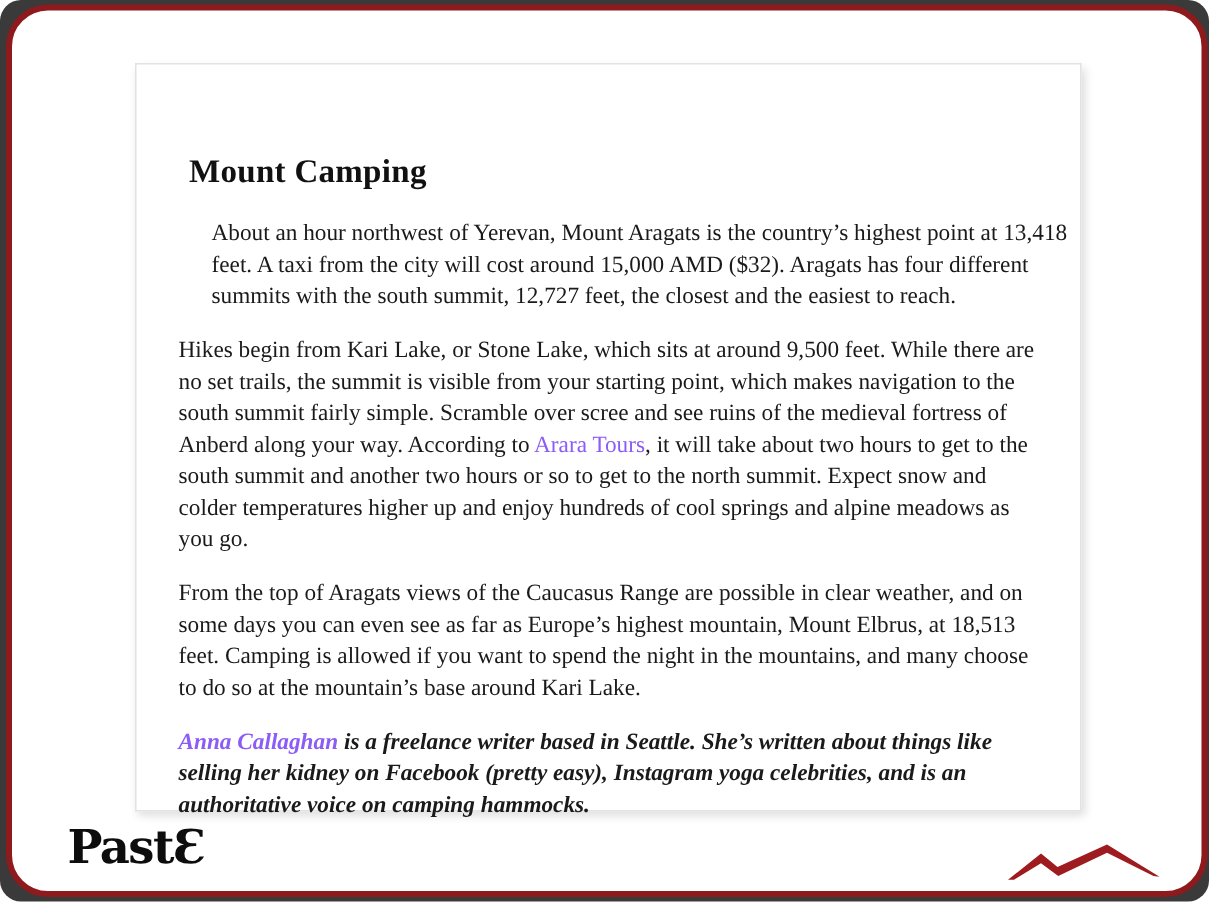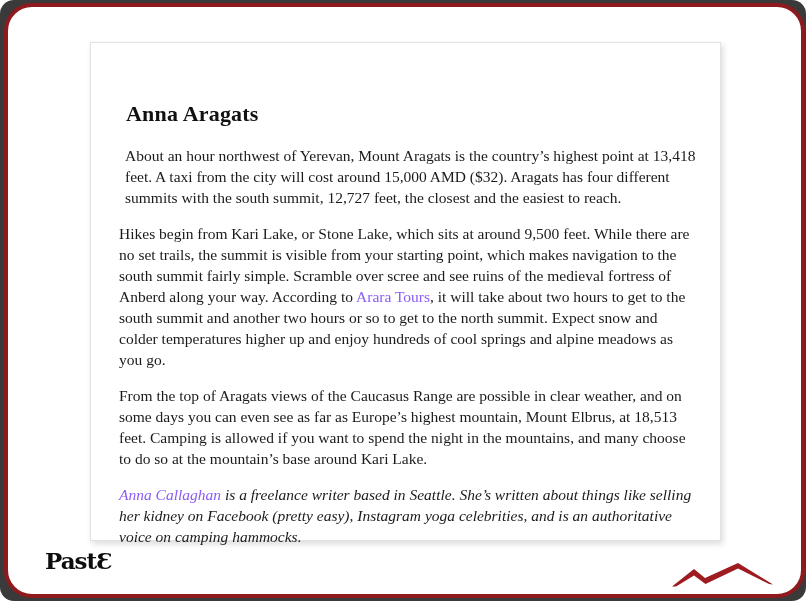--- a/index.html
+++ b/index.html
@@ -43,56 +43,57 @@
   }
   .card p {
     margin-top: 15px;
     width: 578px;
     font-size: 15.5px;
     line-height: 21px;
     color: #1a1a1a;
   }
   .card p.lede {
     margin-top: 18px;
-    margin-left: 6px;
+    margin-left: 22px;
     width: 574px;
   }
   .card p.bio {
     font-style: italic;
+    font-weight: bold;
   }
   .link {
     color: #8b5cf6;
     text-decoration: none;
     cursor: pointer;
   }
   .paste-logo {
     position: absolute;
     left: 37px; top: 540px;
     font-family: "DejaVu Serif", serif;
-    font-size: 23px;
+    font-size: 31px;
     font-weight: bold;
     letter-spacing: -1px;
     color: #0d0d0d;
     text-align: right;
   }
   .mountain {
     position: absolute;
     left: 662px; top: 546px;
     width: 106px; height: 37px;
   }
 </style>
 </head>
 <body>
 
 <div class="backing"></div>
 
 <div class="slide">
 
   <div class="card">
-    <h1>Anna Aragats</h1>
+    <h1>Mount Camping</h1>
 
     <p class="lede"><span>About an hour northwest of Yerevan, Mount Aragats is the country’s highest point at 13,418 feet. A taxi from the city will cost around 15,000 AMD ($32). Aragats has four different summits with the south summit, 12,727 feet, the closest and the easiest to reach.</span></p>
 
     <p><span>Hikes begin from Kari Lake, or Stone Lake, which sits at around 9,500 feet. While there are no set trails, the summit is visible from your starting point, which makes navigation to the south summit fairly simple. Scramble over scree and see ruins of the medieval fortress of Anberd along your way. According to </span><a class="link">Arara Tours</a><span>, it will take about two hours to get to the south summit and another two hours or so to get to the north summit. Expect snow and colder temperatures higher up and enjoy hundreds of cool springs and alpine meadows as you go.</span></p>
 
     <p>From the top of Aragats views of the Caucasus Range are possible in clear weather, and on some days you can even see as far as Europe’s highest mountain, Mount Elbrus, at 18,513 feet. Camping is allowed if you want to spend the night in the mountains, and many choose to do so at the mountain’s base around Kari Lake.</p>
 
     <p class="bio"><a class="link">Anna Callaghan</a><span> is a freelance writer based in Seattle. She’s written about things like selling her kidney on Facebook (pretty easy), Instagram yoga celebrities, and is an authoritative voice on camping hammocks.</span></p>
   </div>
 

